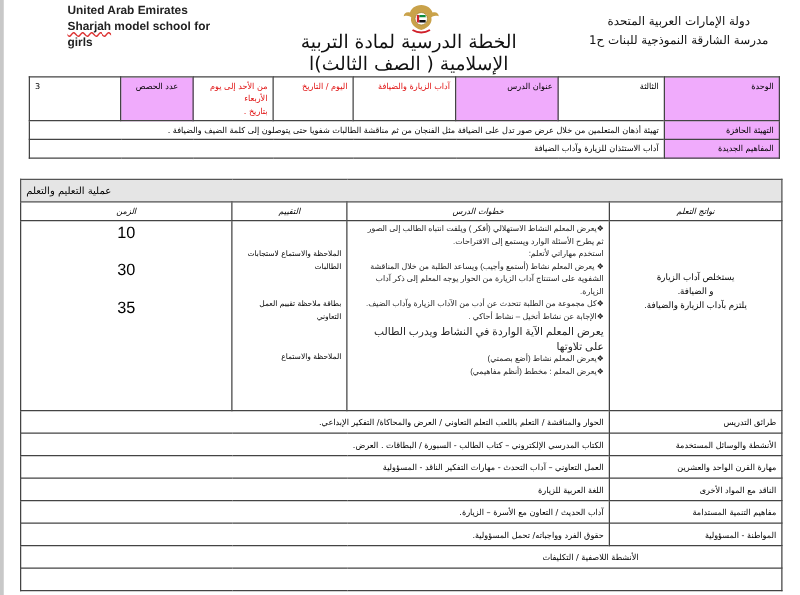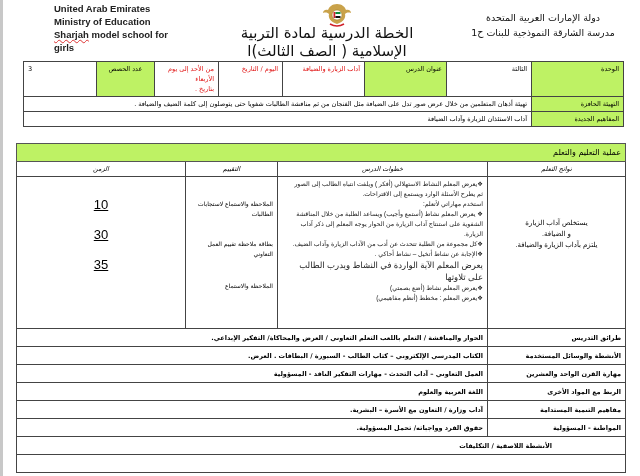--- a/index.html
+++ b/index.html
@@ -9,49 +9,48 @@
 
     
     .hdr-en { position: absolute; left: 54px; top: 2px; width: 130px; text-align: left; font-family: "Liberation Sans", sans-serif; font-size: 9.5px; font-weight: bold; line-height: 13px; color: #222; }
     .hdr-en .school { text-decoration: underline wavy #d33 1px; text-decoration-skip-ink: none; margin-top: 47px; }
     .emblem { position: absolute; left: 322px; top: 2px; width: 30px; height: 26px; }
     .hdr-ar { position: absolute; right: 12px; top: 10px; width: 170px; direction: rtl; text-align: center; font-size: 9.5px; line-height: 15px; color: #111; }
     .hdr-plan { position: absolute; left: 212px; top: 24px; width: 230px; direction: rtl; text-align: center; font-size: 15px; color: #111; }
 
     table { border-collapse: collapse; direction: rtl; table-layout: fixed; }
     td { border: 1px solid #444; font-size: 6.5px; vertical-align: top; padding: 2px 4px; line-height: 10px; }
-    .gray { background: #bef264; }
+    .gray { background: #f0abfc; }
     .red { color: #e01010; }
 
     
     .t1 { position: absolute; left: 23px; top: 61px; width: 600px; }
     .t1 td { height: 13px; }
 
     
     .t2 { position: absolute; left: 16px; top: 143px; width: 609px; }
-    .t2 .banner td { background: #bef264; height: 18px; text-align: right; font-size: 8px; vertical-align: middle; border-color: #555; }
+    .t2 .banner td { background: #e5e5e5; height: 18px; text-align: left; font-size: 8px; vertical-align: middle; border-color: #555; }
     .t2 .heads td { text-align: center; height: 13px; font-size: 6.5px; vertical-align: middle; font-style: italic; }
     .t2 .body td { height: 152px; }
     .steps { font-family: "Liberation Sans", sans-serif; font-size: 6.3px; line-height: 10px; color: #222; }
     .steps .big { font-size: 8.5px; line-height: 12px; }
     .outcomes { text-align: center; font-family: "Liberation Sans", sans-serif; font-size: 7px; line-height: 11px; padding-top: 40px !important; }
     .eval { font-size: 6px; line-height: 10px; }
     .eval div { margin-bottom: 14px; }
     .time { text-align: center; font-family: "Liberation Sans", sans-serif; font-size: 13px; line-height: 16px; }
     .time div { height: 30px; }
-    .t2 .info td { height: 18px; vertical-align: middle; font-size: 6.5px; font-weight: bold; }
+    .t2 .info td { height: 18px; vertical-align: middle; font-size: 6.5px; }
   </style>
 </head>
 <body>
 
 <div class="left-edge"></div>
 
 <div class="hdr-en">
   <div>United Arab Emirates</div>
-  <div>Ministry of Education</div>
   <div><span class="school">Sharjah</span><span> model school for girls</span></div>
 </div>
 
 <svg class="emblem" viewBox="0 0 30 26">
   <path d="M15 2 C10 2 7 5 6 8 C3 7 1 9 1 11 C4 10 6 11 7 12 C6 15 8 20 15 22 C22 20 24 15 23 12 C24 11 26 10 29 11 C29 9 27 7 24 8 C23 5 20 2 15 2 Z" fill="#c9a24a"></path>
   <circle cx="15" cy="13" r="5" fill="#ffffff" stroke="#a07d2e" stroke-width="0.6"></circle>
   <rect x="11.5" y="10" width="2" height="6" fill="#d0202a"></rect>
   <rect x="13.5" y="10" width="5" height="2" fill="#0a8a3a"></rect>
   <rect x="13.5" y="12" width="5" height="2" fill="#ffffff"></rect>
   <rect x="13.5" y="14" width="5" height="2" fill="#111"></rect>
@@ -134,50 +133,50 @@
       <div>❖الإجابة عن نشاط أتخيل – نشاط أحاكي .</div>
       <div class="big">يعرض المعلم الآية الواردة في النشاط ويدرب الطالب على تلاوتها</div>
       <div>❖يعرض المعلم نشاط (أضع بصمتي)</div>
       <div>❖يعرض المعلم : مخطط (أنظم مفاهيمي)</div>
     </td>
     <td class="eval" style="padding-top:22px;">
       <div>الملاحظة والاستماع لاستجابات الطالبات</div>
       <div style="margin-top:20px;">بطاقة ملاحظة تقييم العمل التعاوني</div>
       <div style="margin-top:22px;">الملاحظة والاستماع</div>
     </td>
-    <td class="time" style="padding-top:20px;text-decoration:underline;">
+    <td class="time" style="padding-top:1px;">
       <div>10</div>
       <div>30</div>
       <div style="">35</div>
     </td>
   </tr>
   <tr class="info">
     <td>طرائق التدريس</td>
     <td colspan="3">الحوار والمناقشة / التعلم باللعب التعلم التعاوني / العرض والمحاكاة/ التفكير الإبداعي.</td>
   </tr>
   <tr class="info">
     <td>الأنشطة والوسائل المستخدمة</td>
     <td colspan="3">الكتاب المدرسي الإلكتروني – كتاب الطالب - السبورة / البطاقات . العرض.</td>
   </tr>
   <tr class="info">
     <td>مهارة القرن الواحد والعشرين</td>
     <td colspan="3">العمل التعاوني – آداب التحدث - مهارات التفكير الناقد - المسؤولية</td>
   </tr>
   <tr class="info">
-    <td>الربط مع المواد الأخرى</td>
-    <td colspan="3">اللغة العربية والعلوم</td>
+    <td>الناقد مع المواد الأخرى</td>
+    <td colspan="3">اللغة العربية للزيارة</td>
   </tr>
   <tr class="info">
     <td>مفاهيم التنمية المستدامة</td>
-    <td colspan="3">آداب وزارة / التعاون مع الأسرة – البشرية.</td>
+    <td colspan="3">آداب الحديث / التعاون مع الأسرة – الزيارة.</td>
   </tr>
   <tr class="info">
     <td>المواطنة - المسؤولية</td>
     <td colspan="3">حقوق الفرد وواجباته/ تحمل المسؤولية.</td>
   </tr>
   <tr class="info">
-    <td colspan="4" style="padding-right:73px;">الأنشطة اللاصفية / التكليفات</td>
+    <td colspan="4" style="padding-right:114px;">الأنشطة اللاصفية / التكليفات</td>
   </tr>
   <tr class="info">
     <td colspan="4"></td>
   </tr>
 </tbody>
   </table>
 
 </body></html>

